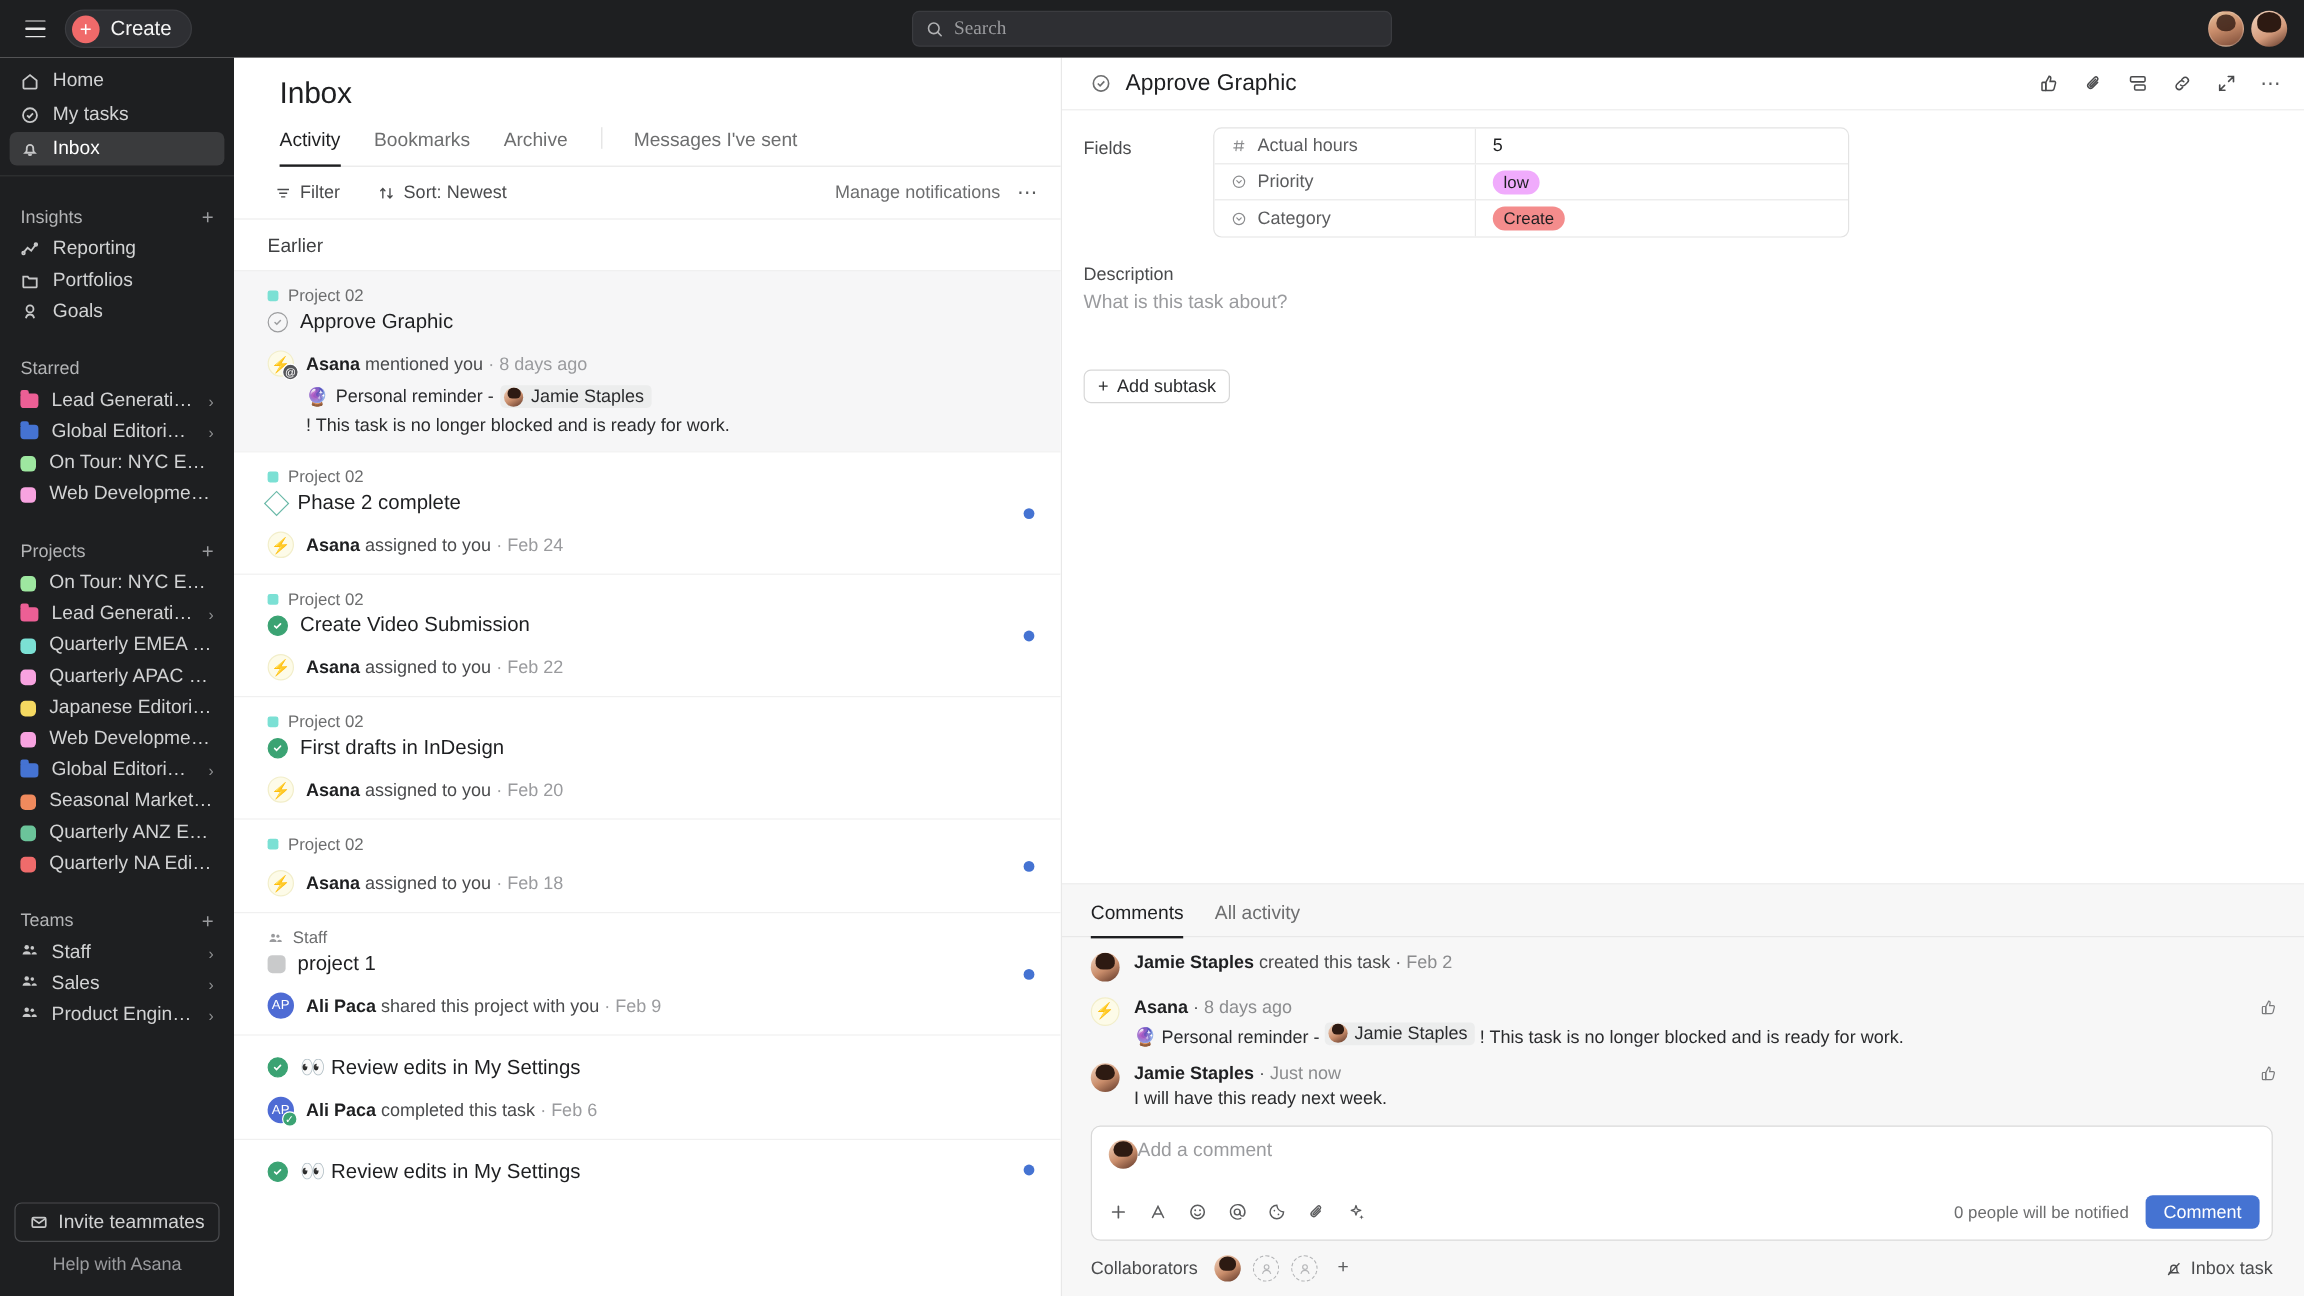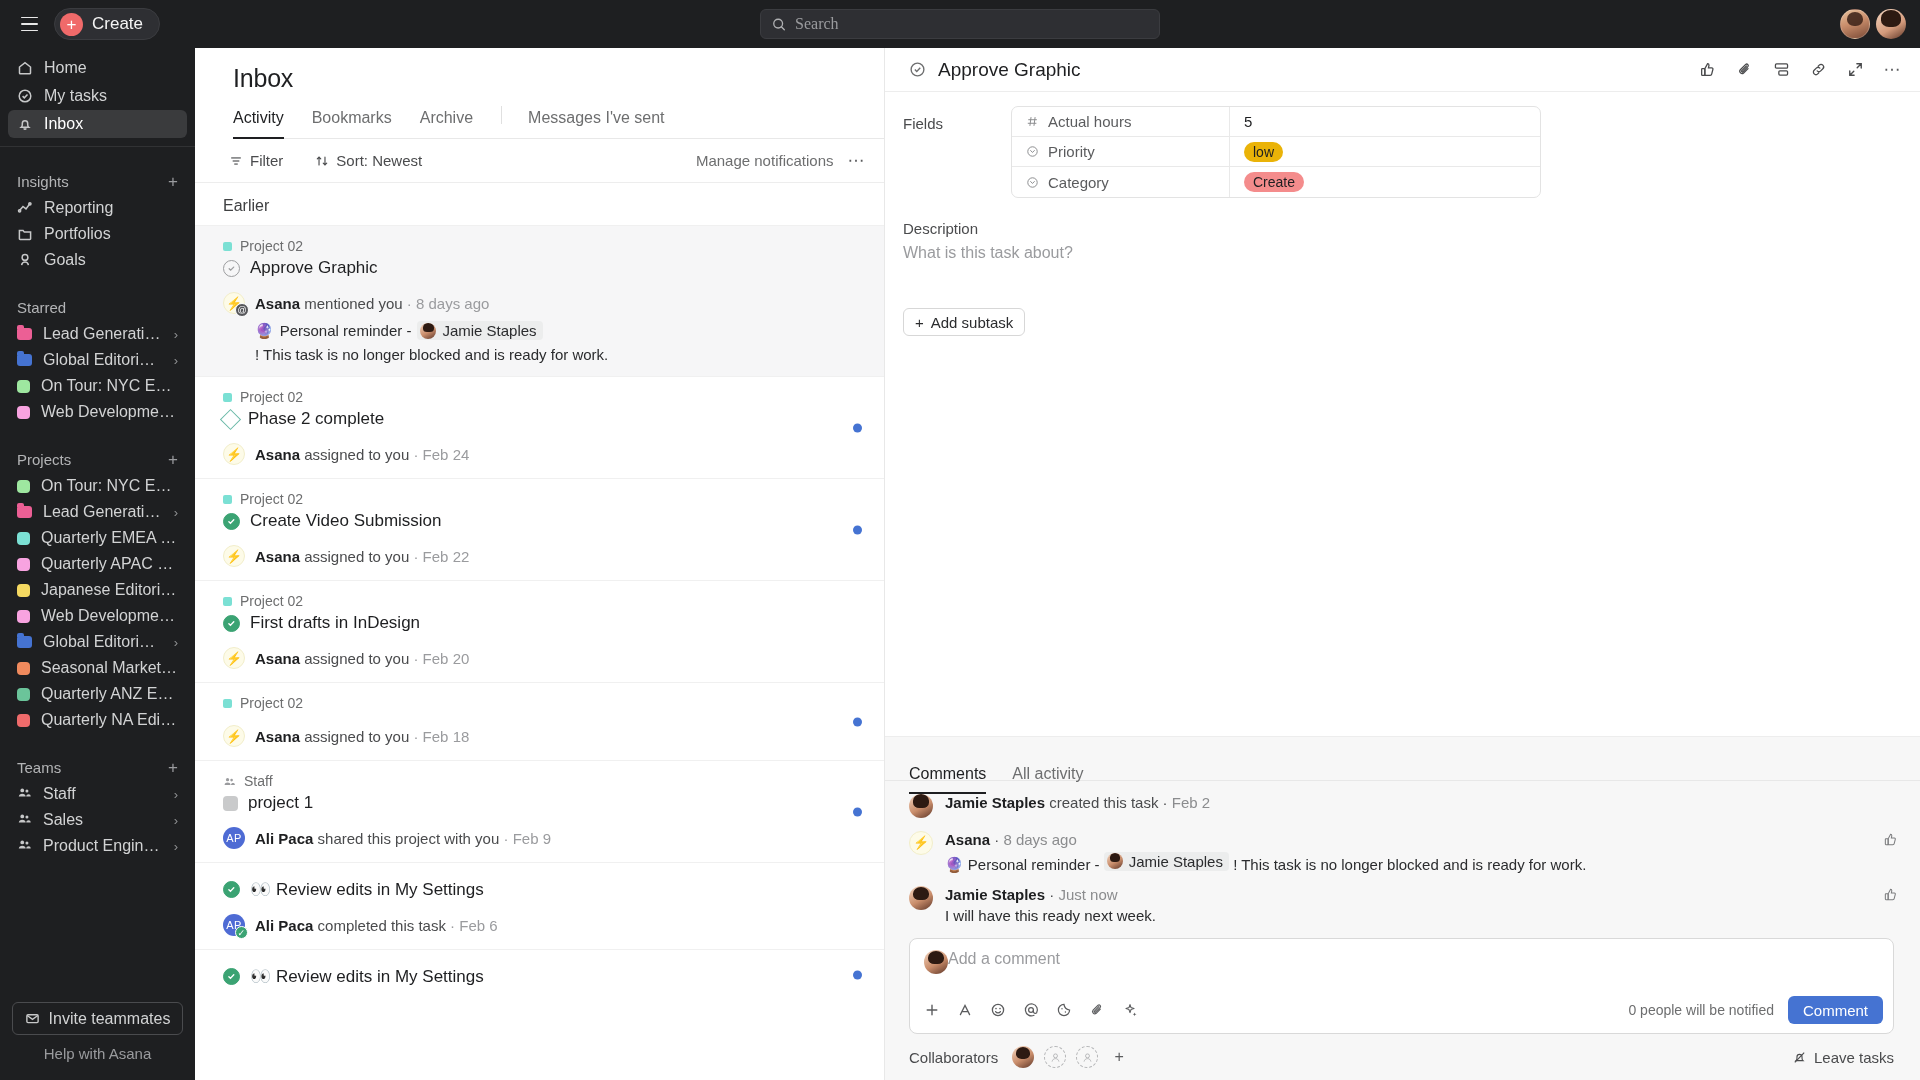--- a/index.html
+++ b/index.html
@@ -190,21 +190,21 @@
   .desc-label { padding: 22px 0 0 18px; font-size: 15px; color:#4a4b4d; }
   .desc-body { padding: 7px 0 0 18px; font-size: 16px; color:#9a9b9e; }
   .subtask-area { padding: 46px 0 26px 18px; }
   .add-subtask {
     display:inline-flex; align-items:center; gap:7px; border:1px solid #d7d7d7; border-radius:6px;
     height: 28px; padding: 0 11px; font-size: 15px; color:#2b2c2e; background:#fff; cursor:pointer;
   }
   .comments-sec { border-top: 1px solid #ededed; background:#f7f7f7; flex: 0 0 auto; padding: 0 0 0 0; }
   .ctabs { display:flex; align-items:center; gap: 26px; padding: 14px 0 0 24px; border-bottom:1px solid #e8e8e8;}
   .ctab { font-size: 16px; color:#6d6e6f; padding-bottom: 9px; border-bottom: 2px solid transparent; cursor:pointer;
-    position:relative; top:14px;}
+    position:relative; top:2px;}
   .ctab.active { color:#1e1f21; border-bottom-color:#1e1f21; }
   .comment { display:flex; gap: 12px; padding: 13px 26px 0 24px; position: relative; }
   .c-avatar { width: 24px; height:24px; border-radius:50%; flex:0 0 24px; overflow:hidden;
     background: linear-gradient(150deg,#f4d7c2,#c98d6b 55%,#5c3426); position:relative;}
   .c-avatar::after { content:""; position:absolute; left:17%; top:3%; width:66%; height:56%;
     border-radius:50% 50% 40% 40%; background:#2d1a12;}
   .c-avatar.bolt { background:#fdfbe8; border:1px solid #f2eeca;
     display:flex; align-items:center; justify-content:center; font-size:13px;}
   .c-avatar.bolt::after { display:none; }
   .c-body { flex: 1 1 auto; }
@@ -666,21 +666,21 @@
               </div>
               <div class="frow">
                 <div class="fname">
                   <svg width="13" height="13" viewBox="0 0 16 16">
                     <circle cx="8" cy="8" r="5.8" stroke="#8b8c8e" fill="none" stroke-width="1.2"></circle>
                     <path d="M5.7 6.8L8 9.2l2.3-2.4" stroke="#8b8c8e" fill="none" stroke-width="1.2" stroke-linecap="round"></path>
                   </svg>
                   <span>Priority</span>
                 </div>
                 <div class="fval">
-                  <span class="pill" style="background:#eab308">low</span>
+                  <span class="pill" style="background:#f0abfc">low</span>
                 </div>
               </div>
               <div class="frow">
                 <div class="fname">
                   <svg width="13" height="13" viewBox="0 0 16 16">
                     <circle cx="8" cy="8" r="5.8" stroke="#8b8c8e" fill="none" stroke-width="1.2"></circle>
                     <path d="M5.7 6.8L8 9.2l2.3-2.4" stroke="#8b8c8e" fill="none" stroke-width="1.2" stroke-linecap="round"></path>
                   </svg>
                   <span>Category</span>
                 </div>
@@ -797,20 +797,20 @@
               <circle cx="8" cy="6" r="2.4" stroke="#b5b6b8" fill="none" stroke-width="1.2"></circle>
               <path d="M3.8 13c.5-2.4 2.1-3.6 4.2-3.6s3.7 1.2 4.2 3.6" stroke="#b5b6b8" fill="none" stroke-width="1.2"></path>
             </svg>
           </span>
           <span class="collab-plus">+</span>
           <span class="leave-task">
             <svg width="15" height="15" viewBox="0 0 16 16">
               <path d="M4.2 11.3h7.6c-.9-.8-1.1-1.5-1.1-2.6V7.4a2.7 2.7 0 0 0-5.4 0v1.3c0 1.1-.2 1.8-1.1 2.6z" stroke="#4a4b4d" fill="none" stroke-width="1.2"></path>
               <line x1="3" y1="13.3" x2="13" y2="2.9" stroke="#4a4b4d" stroke-width="1.2"></line>
             </svg>
-            <span>Leave tasks</span>
+            <span>Inbox task</span>
           </span>
         </div>
       </div>
     </div>
 
   </div>
 </div>
 
 </body></html>

